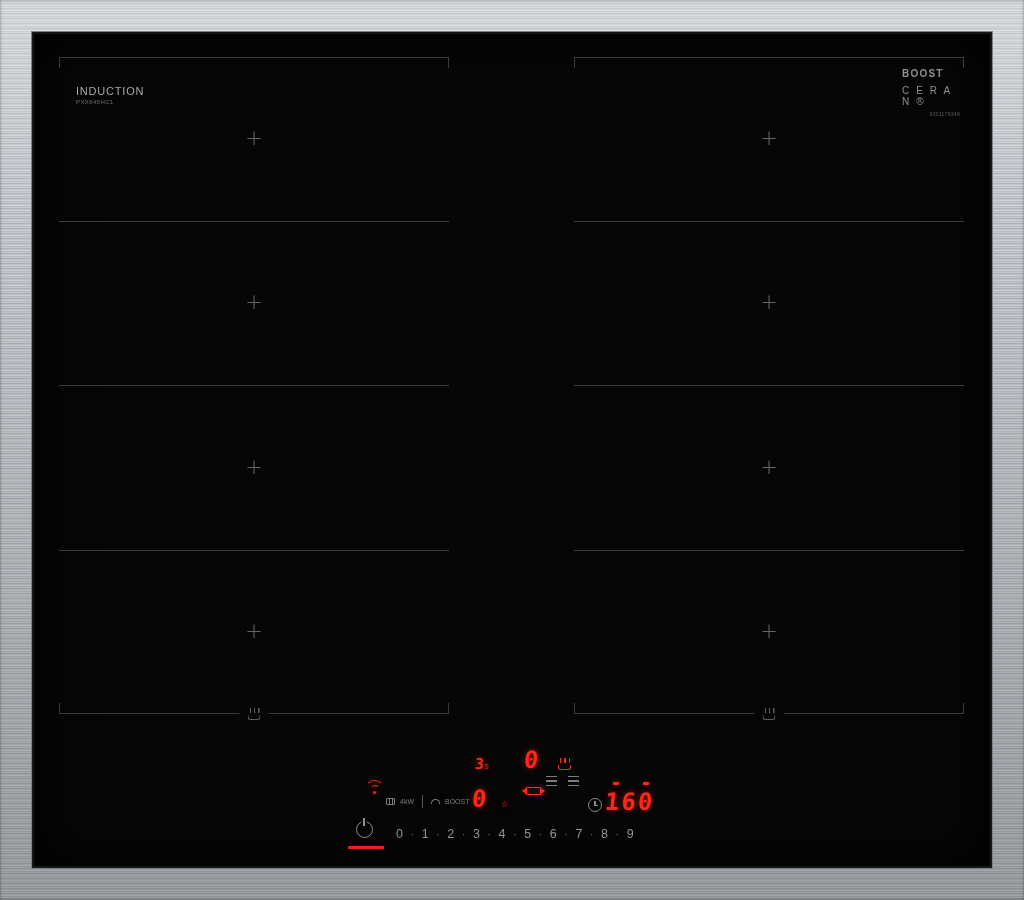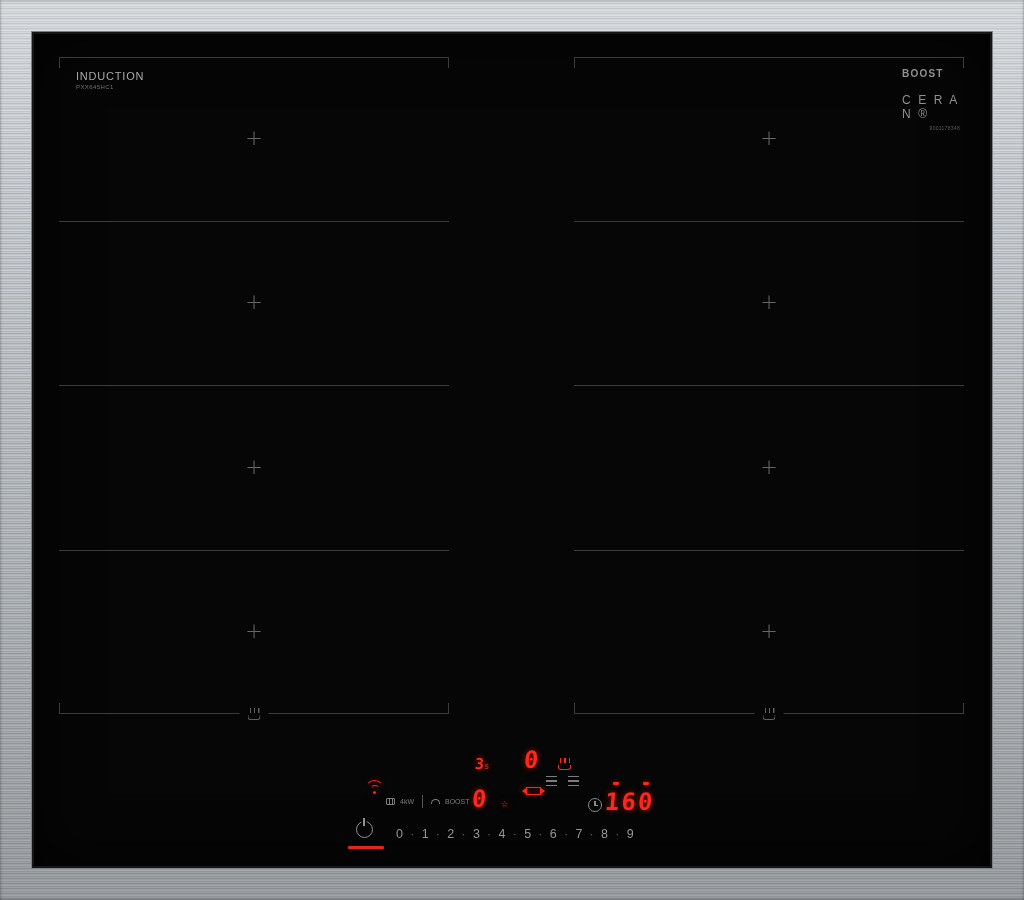--- a/index.html
+++ b/index.html
@@ -32,25 +32,25 @@
     color:#666;font-size:21px;font-weight:300;font-family:"DejaVu Sans",sans-serif;
   }
   .zone-pan{position:absolute;left:50%;bottom:-7px;transform:translateX(-50%);background:#060606;padding:0 8px;height:15px;}
   .pan-shape{width:13px;height:5px;border:1.3px solid #5f5f5f;border-top:none;border-radius:0 0 3px 3px;position:relative;margin-top:9px;}
   .pan-shape::before{content:"";position:absolute;left:1px;top:-7px;width:10px;height:5px;
     background:repeating-linear-gradient(90deg,#5f5f5f 0 1.3px,transparent 1.3px 4.5px);}
   .pan-shape.red{border-color:#ff2818;}
   .pan-shape.red::before{background:repeating-linear-gradient(90deg,#ff2818 0 1.3px,transparent 1.3px 4.5px);}
   
   #induction{position:absolute;left:42px;top:36px;color:#a9a9a9;}
-  .ind-title{font-size:11px;letter-spacing:.8px;}
+  .ind-title{font-size:11px;letter-spacing:.8px;margin-top:15px;}
   .ind-model{font-size:6px;color:#707070;margin-top:2px;letter-spacing:.4px;}
   #schott{position:absolute;left:868px;top:34px;width:58px;color:#8f8f8f;}
   .schott1{font-size:10px;font-weight:bold;letter-spacing:1.2px;}
-  .schott2{font-size:12px;letter-spacing:2.1px;margin-top:14px;}
+  .schott2{font-size:10px;letter-spacing:2.1px;margin-top:6px;}
   .schott-code{font-size:5px;color:#5c5c5c;margin-top:4px;text-align:right;letter-spacing:.3px;}
   
   .led{position:absolute;font-family:"DejaVu Sans Mono",monospace;font-weight:bold;color:#ff2818;
        text-shadow:0 0 6px rgba(255,40,24,.55);}
   .seg{display:inline-block;transform:skewX(-5deg);}
   #disp-3s{left:441px;top:721px;font-size:15px;}
   #disp-3s .unit{font-size:9px;font-weight:normal;}
   #disp-0a{left:490px;top:712px;font-size:24px;}
   #disp-0b{left:438px;top:751px;font-size:24px;}
   #disp-timer{left:571px;top:754px;font-size:24px;letter-spacing:2px;}

